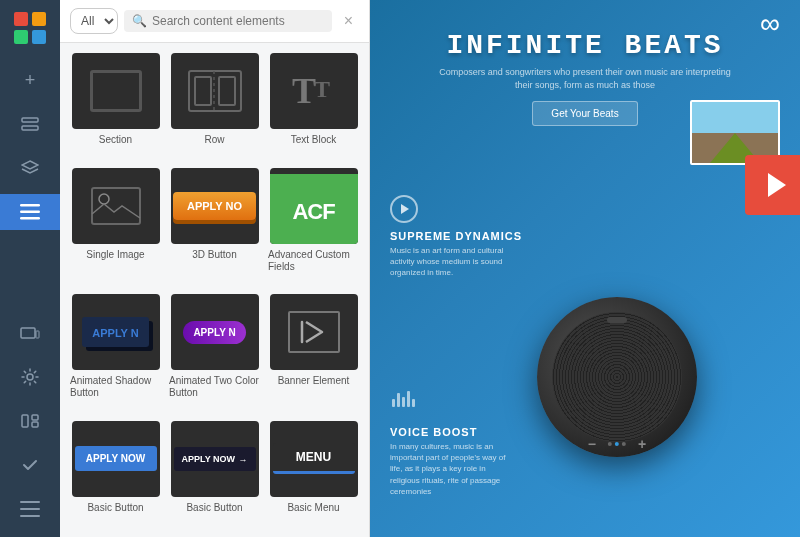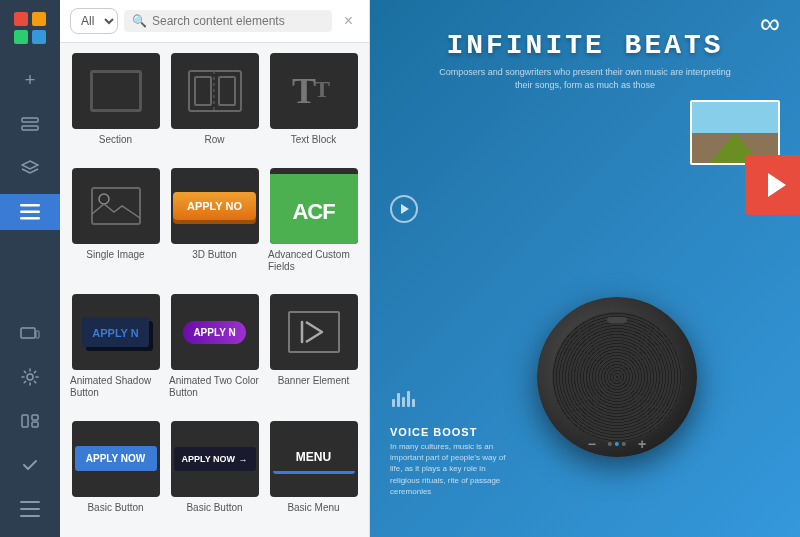--- a/index.html
+++ b/index.html
@@ -596,32 +596,37 @@
 </div>
 
 <div class="preview-area">
   <div class="preview-bg">
 
     <div class="infinity-icon">∞</div>
 
     <div class="preview-header">
       <div class="preview-title">INFINITE BEATS</div>
       <div class="preview-subtitle">Composers and songwriters who present their own music are interpreting their songs, form as much as those</div>
+      <div class="preview-btn">Get Your Beats</div>
     </div>
 
     <div class="thumbnail-overlay">
       <div class="thumbnail-landscape">
         <div class="thumbnail-mountain"></div>
       </div>
     </div>
 
     <div class="play-circle">
       <div class="play-small"></div>
     </div>
 
+    <div class="preview-section" style="top: 230px;">
+      <div class="section-title">SUPREME DYNAMICS</div>
+      <div class="section-body">Music is an art form and cultural activity whose medium is sound organized in time.</div>
+    </div>
 
     <div style="position:absolute; bottom:80px; left:50%; transform:translateX(-30%);">
       <div class="speaker-img">
         <div class="speaker-grill"></div>
         <div class="speaker-dot"></div>
         <div class="speaker-controls">
           <span class="ctrl-minus">−</span>
           <div class="ctrl-dots">
             <div class="ctrl-dot"></div>
             <div class="ctrl-dot active"></div>

